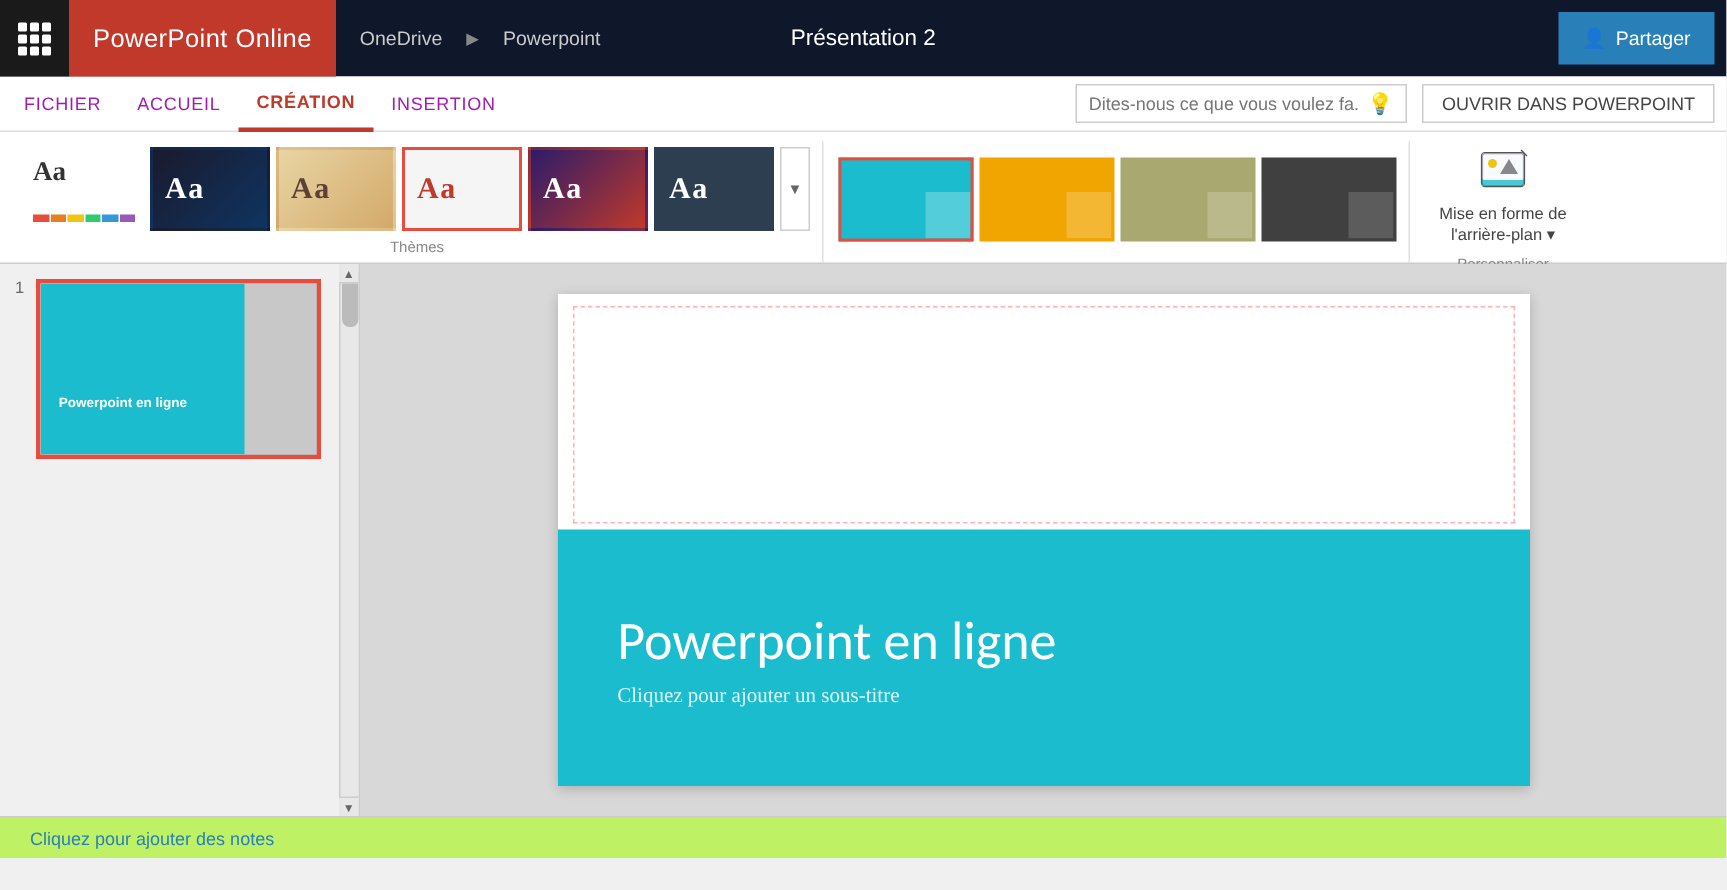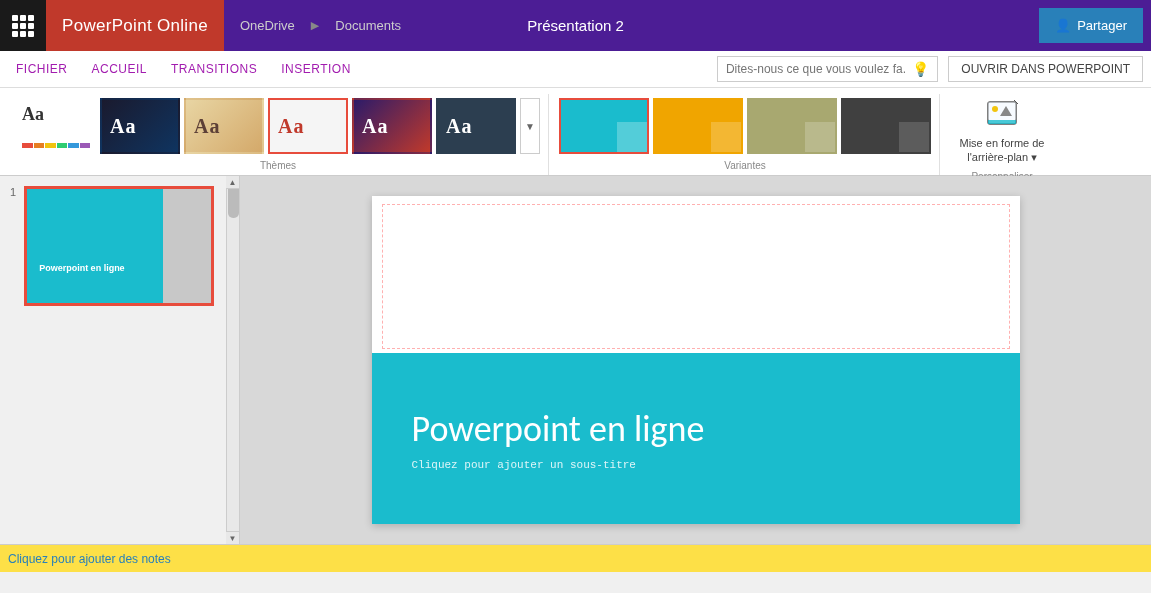--- a/index.html
+++ b/index.html
@@ -1,21 +1,21 @@
 <!DOCTYPE html>
 <html><head>
   <meta charset="utf-8">
   <style>
     * { margin: 0; padding: 0; box-sizing: border-box; }
     body { font-family: 'Segoe UI', Arial, sans-serif; background: #f0f0f0; width: 1151px; height: 593px; overflow: hidden; }
 
     
     .title-bar {
       height: 51px;
-      background: #4c1d95;
+      background: #0f172a;
       display: flex;
       align-items: center;
       justify-content: space-between;
     }
     .title-bar-left {
       display: flex;
       align-items: center;
       gap: 0;
     }
     .waffle-icon {
@@ -367,43 +367,43 @@
       padding: 24px 40px;
     }
     .slide-main-title {
       font-size: 36px;
       font-weight: 400;
       color: white;
       font-family: 'Calibri', Arial, sans-serif;
       margin-bottom: 8px;
     }
     .slide-subtitle {
-      font-size: 11px;
+      font-size: 14px;
       color: rgba(255,255,255,0.85);
-      font-family: Liberation Mono, monospace;
+      font-family: Liberation Serif, serif;
     }
     
     .slide-title-border {
       position: absolute;
       top: 8px;
       left: 10px;
       right: 10px;
       bottom: 4px;
       border: 1px dashed rgba(255,100,100,0.5);
       pointer-events: none;
     }
 
     
     .notes-bar {
       height: 28px;
-      background: #fde047;
+      background: #bef264;
       border-top: 1px solid #ccc;
       display: flex;
       align-items: center;
-      padding: 0 8px;
+      padding: 0 20px;
       text-align: center;
     }
     .notes-text {
       font-size: 12px;
       color: #2980b9;
       cursor: pointer;
     }
 
     .theme-aa-overlay {
       width: 100%;
@@ -444,36 +444,36 @@
           <div class="waffle-dot"></div>
         <div class="waffle-dot"></div>
           <div class="waffle-dot"></div>
           <div class="waffle-dot"></div>
       </div>
     </div>
     <div class="app-name">PowerPoint Online</div>
     <div class="breadcrumb">
       <span>OneDrive</span>
       <span class="breadcrumb-separator">▶</span>
-      <span>Documents</span>
+      <span>Powerpoint</span>
     </div>
   </div>
   <div class="title-center">Présentation 2</div>
   <div class="title-bar-right">
     <button class="share-btn">
       <span>👤</span>
       <span>Partager</span>
     </button>
   </div>
 </div>
 
 <div class="menu-bar">
   <div class="menu-item">FICHIER</div>
   <div class="menu-item">ACCUEIL</div>
-  <div class="menu-item">TRANSITIONS</div>
+  <div class="menu-item active">CRÉATION</div>
   <div class="menu-item">INSERTION</div>
   <div class="menu-search">
     <input type="text" placeholder="Dites-nous ce que vous voulez fa..." style="">
     <span class="lightbulb-icon">💡</span>
   </div>
   <button class="open-powerpoint-btn">OUVRIR DANS POWERPOINT</button>
 </div>
 
 <div class="ribbon">
 
@@ -563,21 +563,20 @@
       <div class="variant-thumb" style="background:#404040;">
         <div class="var-inner">
           <div style="height:42%; background:#404040;"></div>
           <div style="flex:1; display:flex;">
             <div style="flex:1; background:#404040;"></div>
             <div style="width:35%; background:rgba(255,255,255,0.15);"></div>
           </div>
         </div>
       </div>
     </div>
-    <div class="ribbon-section-label">Variantes</div>
   </div>
 
   <div class="ribbon-section" style="border-right:none; min-width:120px;">
     <div class="ribbon-section-content" style="flex-direction:column; justify-content:center;">
       <div class="ribbon-btn-large">
         <div class="ribbon-btn-icon">
           <svg width="36" height="36" viewBox="0 0 36 36">
             <rect x="4" y="4" width="28" height="22" rx="2" fill="none" stroke="#555" stroke-width="1.5"></rect>
             <rect x="4" y="22" width="28" height="4" rx="0" fill="#1abccd" opacity="0.8"></rect>
             <rect x="4" y="4" width="28" height="18" rx="1" fill="#f0f8ff" opacity="0.5"></rect>

